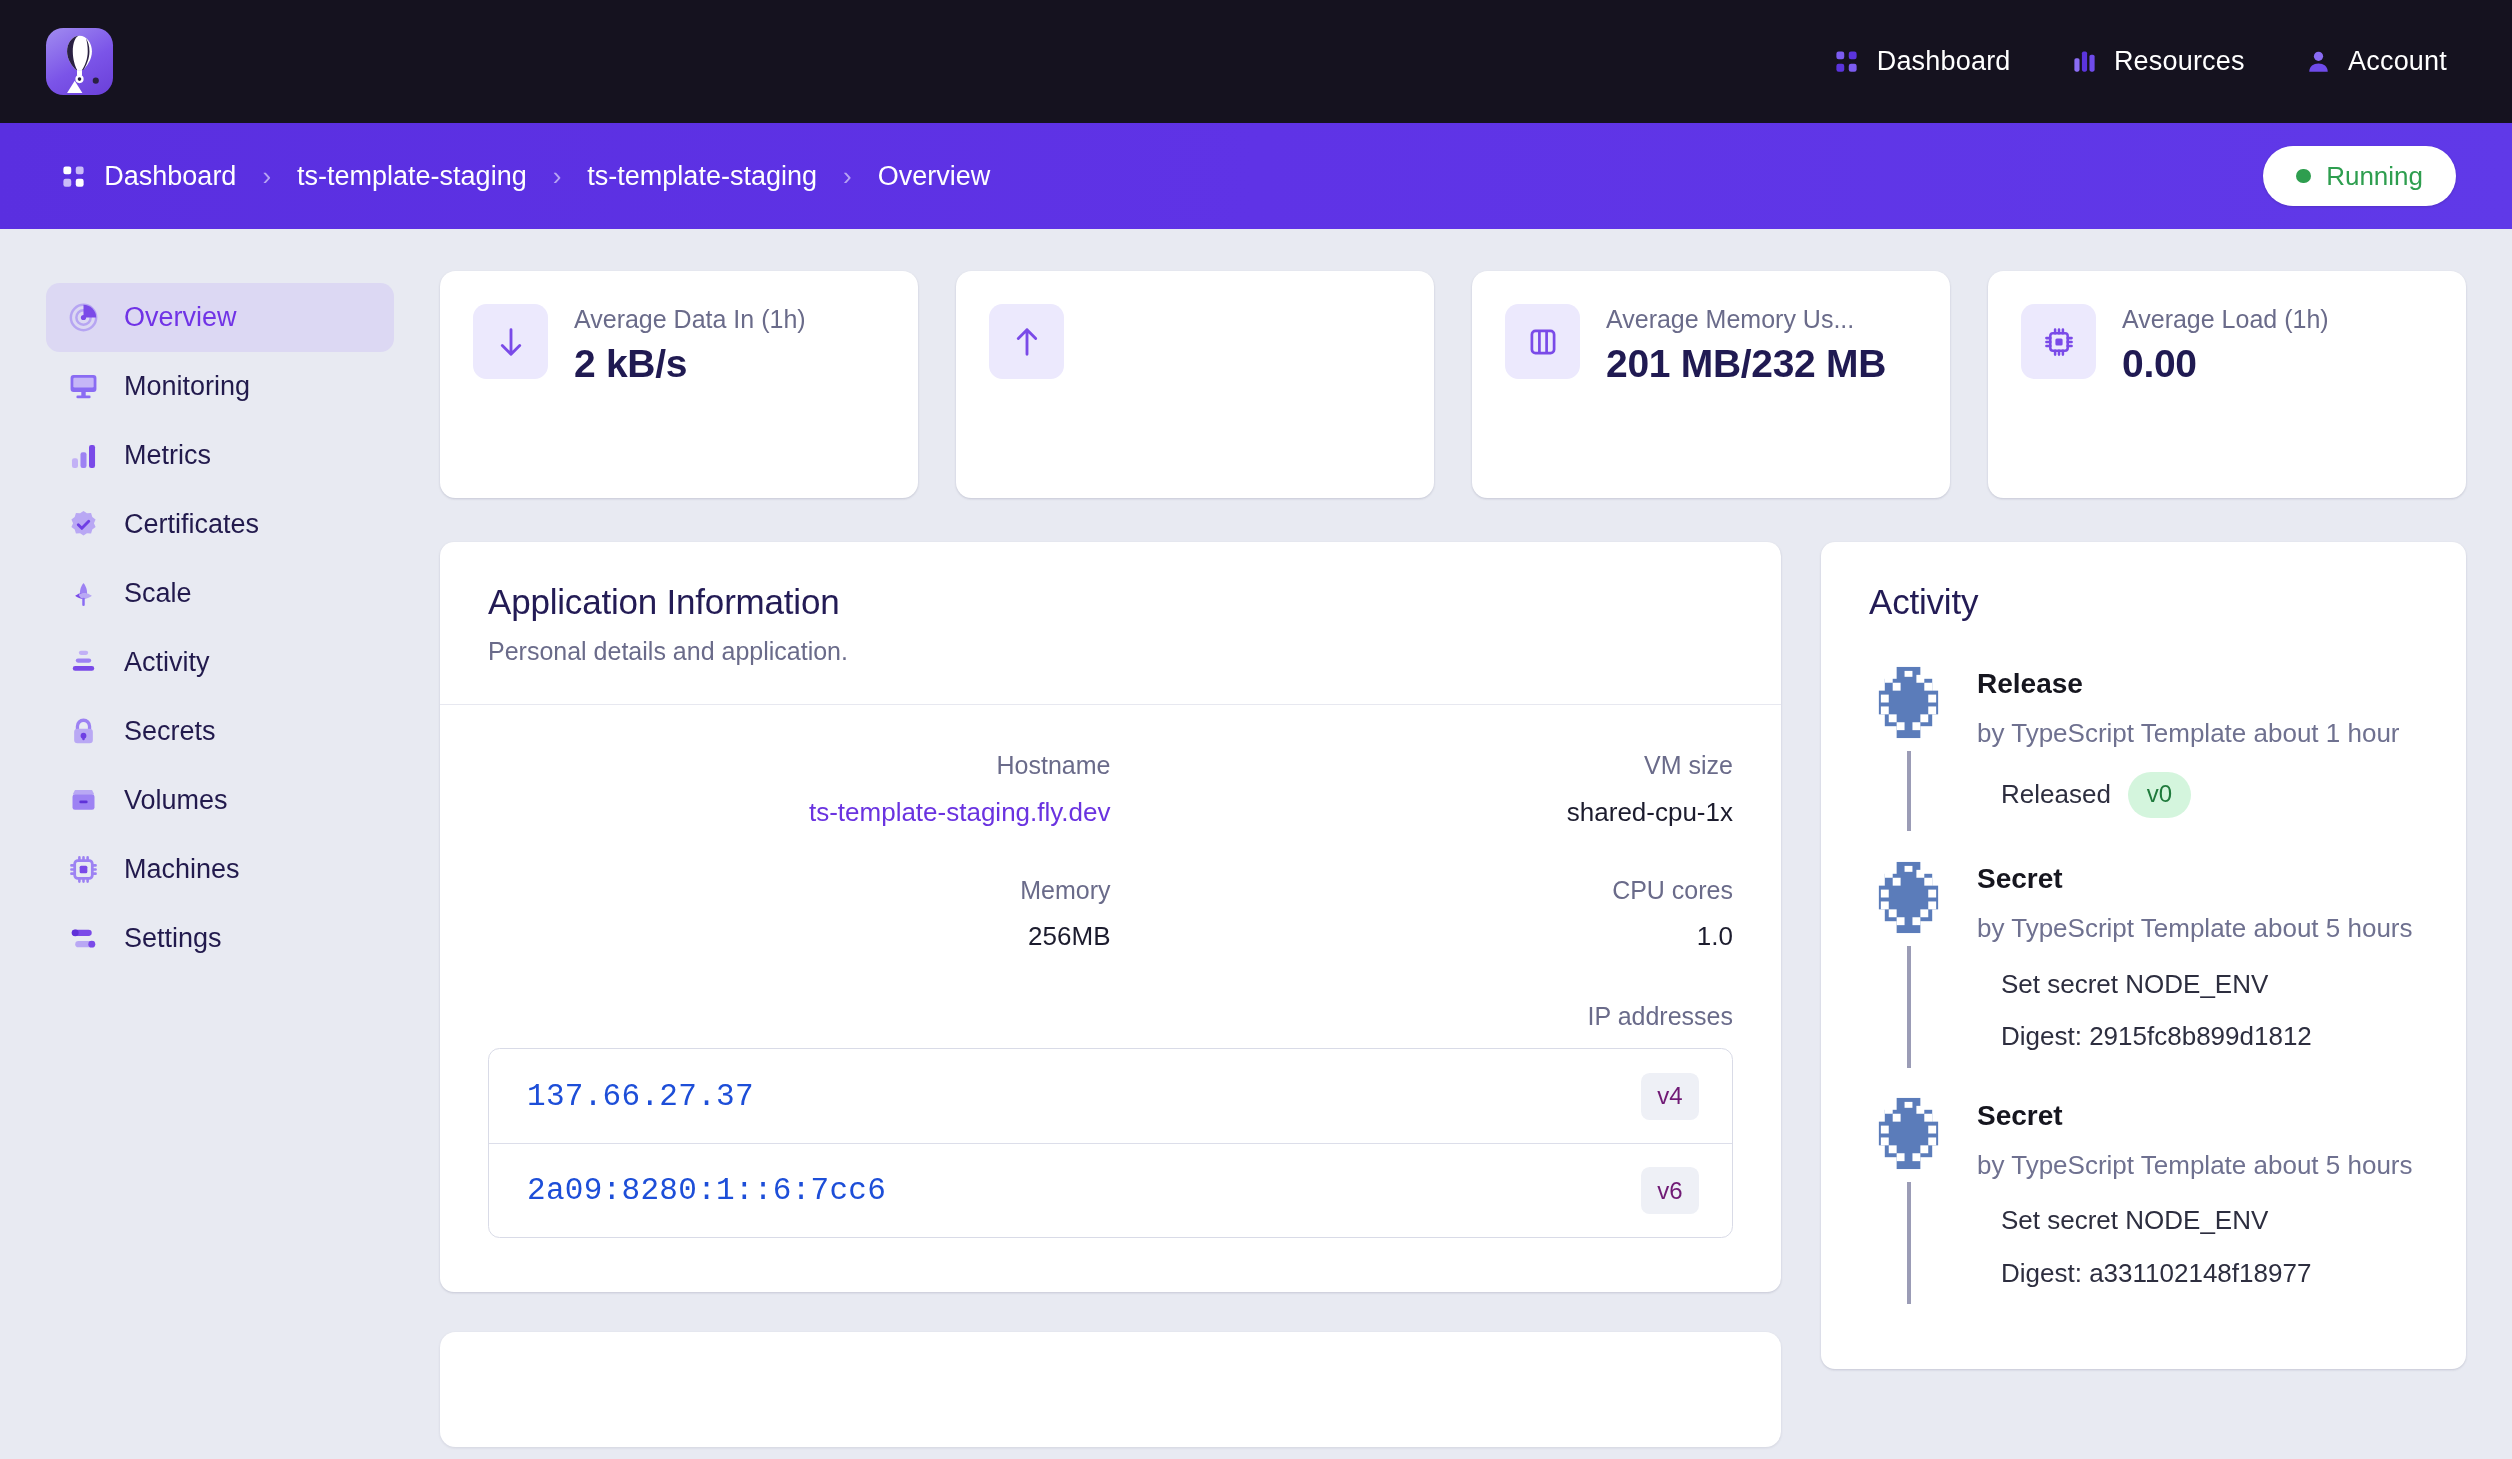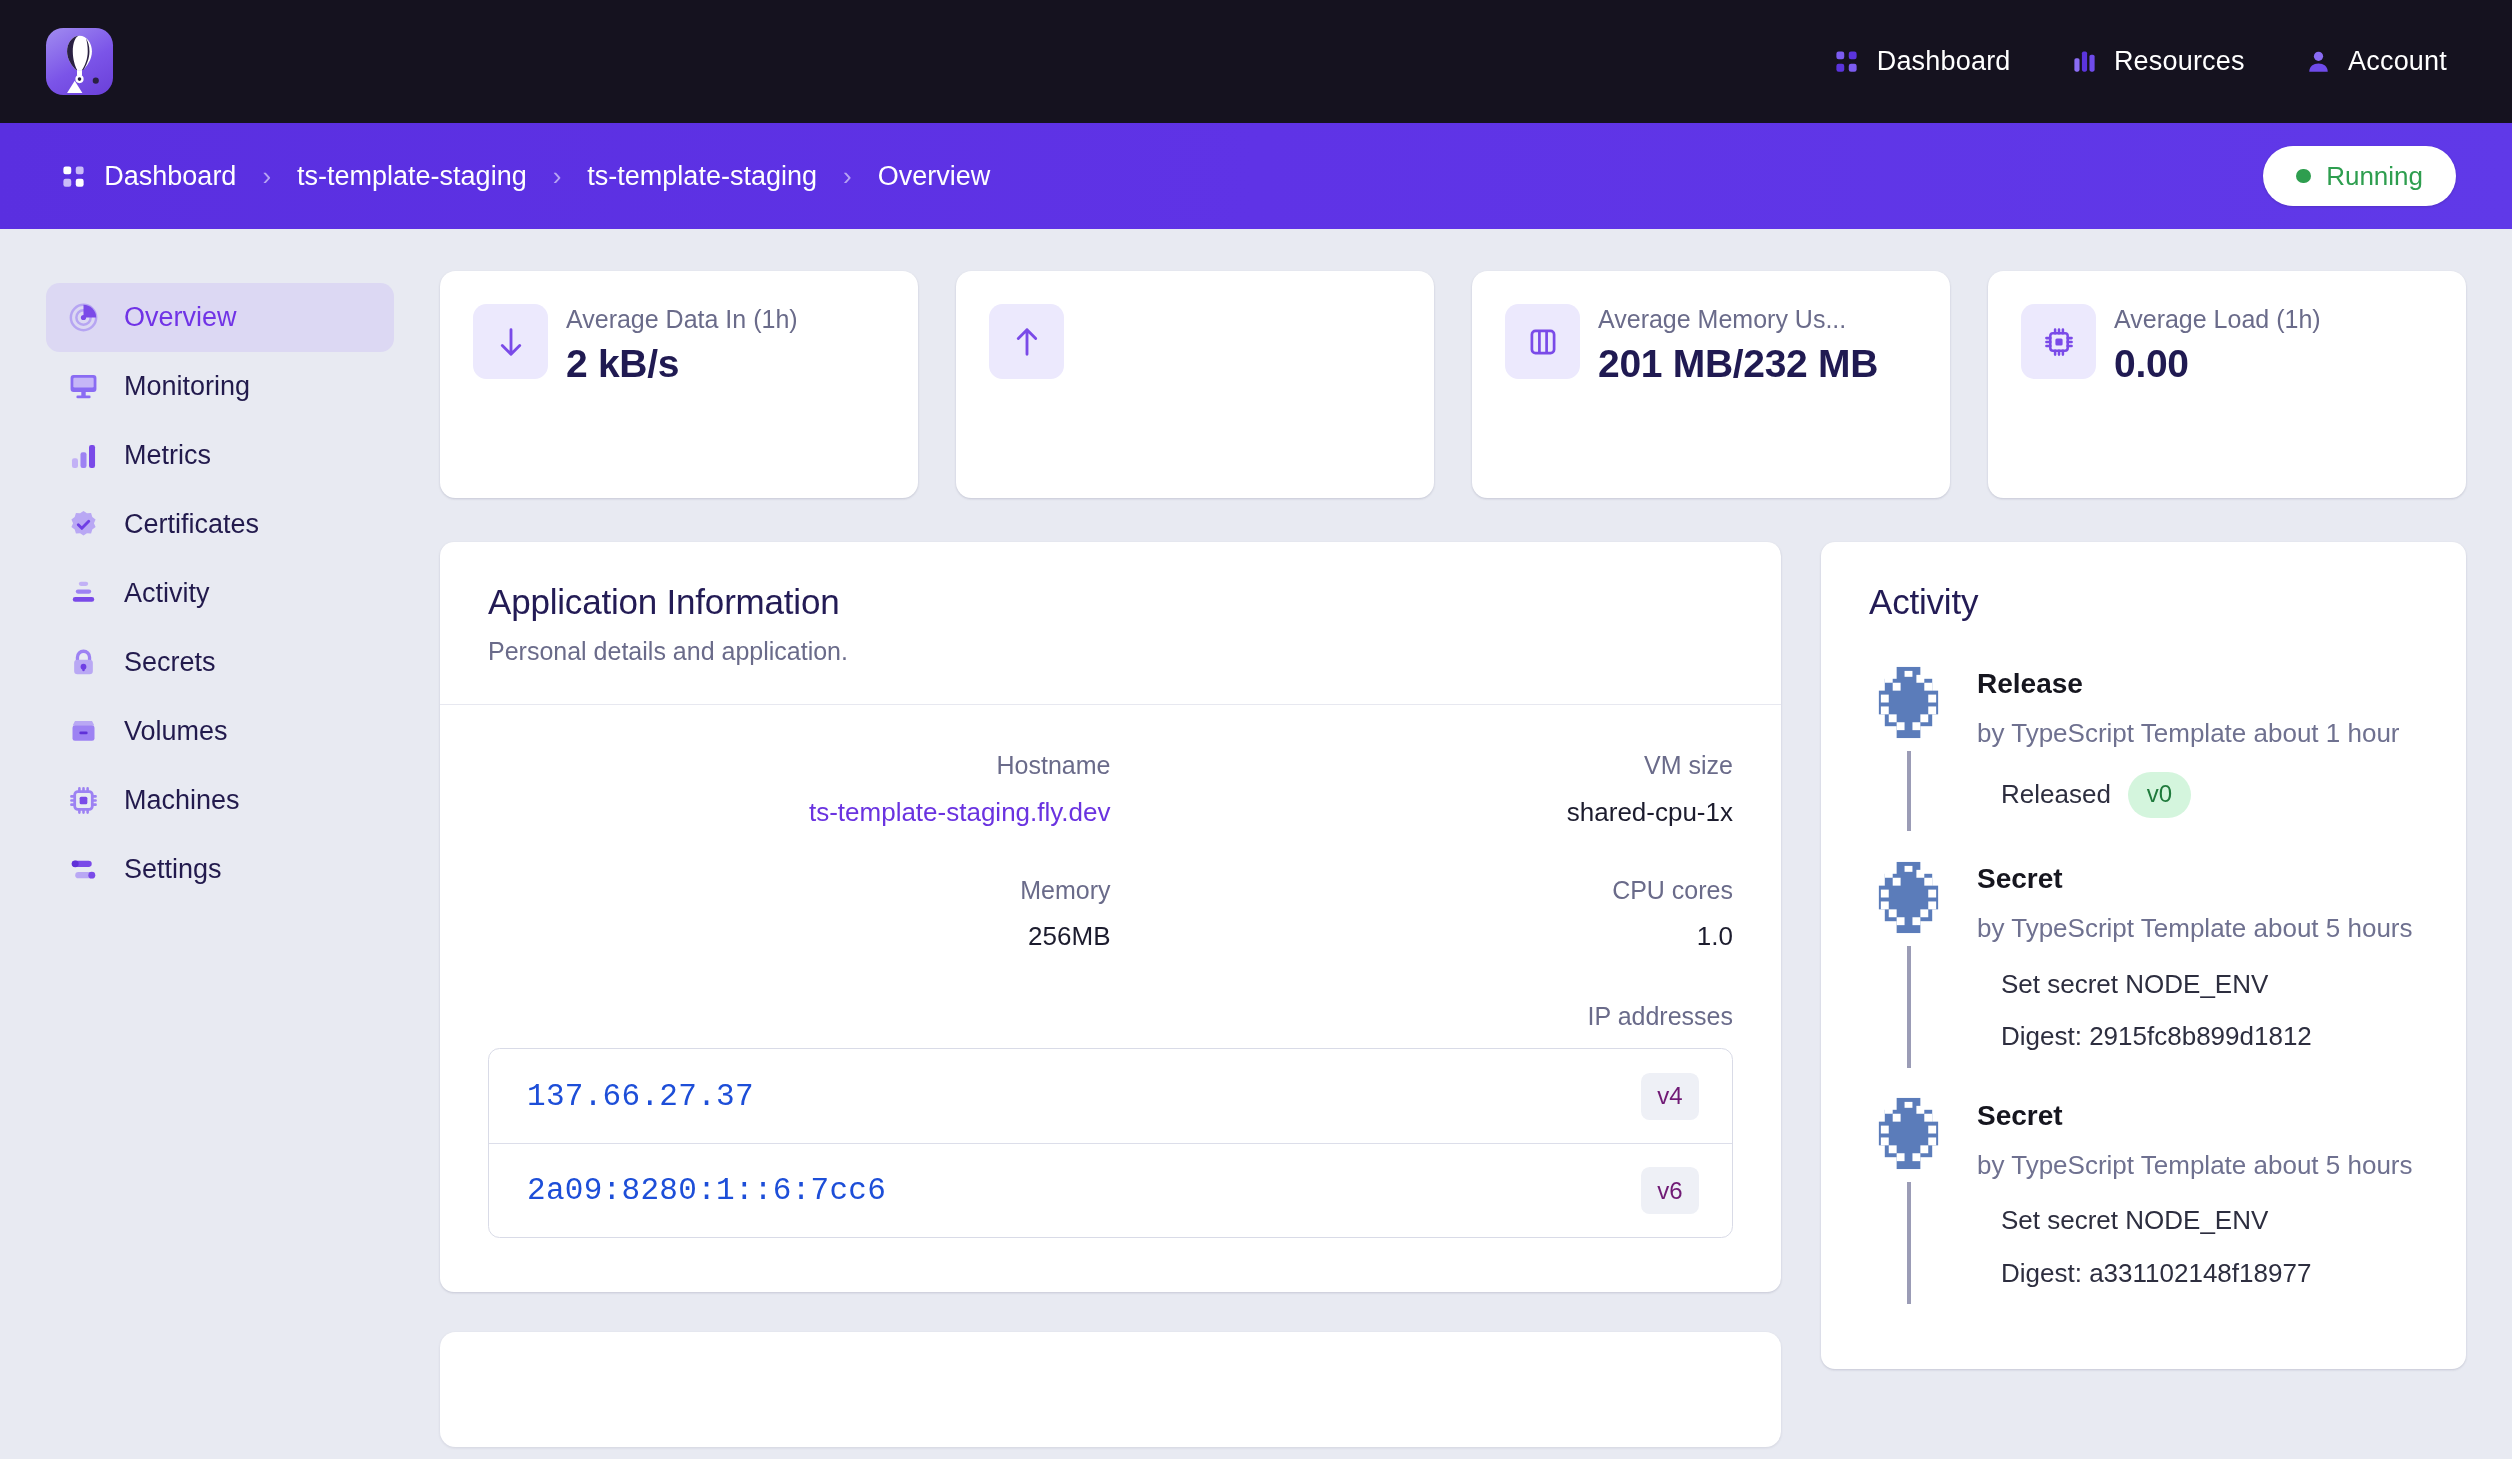--- a/index.html
+++ b/index.html
@@ -119,21 +119,21 @@
     gap: 38px;
     margin-bottom: 44px;
   }
   .stat-card {
     background: #ffffff;
     border-radius: 15.4px;
     padding: 33px 33px;
     height: 227px;
     box-shadow: 0 1px 2.9px rgba(20,20,60,.10), 0 1px 1.9px rgba(20,20,60,.06);
   }
-  .stat-inner { display: flex; gap: 18px; align-items: flex-start; }
+  .stat-inner { display: flex; gap: 26px; align-items: flex-start; }
   .stat-iconbox {
     width: 75px; height: 75px;
     flex: 0 0 75px;
     border-radius: 13.4px;
     background: #ece9fd;
     display: flex; align-items: center; justify-content: center;
   }
   .stat-iconbox svg { width: 36px; height: 36px; display: block; }
   .stat-texts { min-width: 0; }
   .stat-label {
@@ -403,20 +403,29 @@
     </div>
 
     <div class="side-item">
       <svg class="side-icon" viewBox="0 0 24 24">
         <path d="M12 2.2l2.5 1.6 3-.2.9 2.9 2.4 1.8-1.2 2.8 1.2 2.8-2.4 1.8-.9 2.9-3-.2L12 20l-2.5-1.6-3 .2-.9-2.9-2.4-1.8 1.2-2.8-1.2-2.8L5.6 6.5l.9-2.9 3 .2z" fill="#b9a8f4"></path>
         <path d="M8.2 12.2l2.6 2.6 5-5.2" fill="none" stroke="#6f3fe4" stroke-width="2.1" stroke-linecap="round" stroke-linejoin="round"></path>
       </svg>
       <span class="side-label">Certificates</span>
     </div>
 
+    <div class="side-item">
+      <svg class="side-icon" viewBox="0 0 24 24">
+        <path d="M12 12.4c0-4 2.6-7 2.6-7s2.6 3 2.6 7-2.6 5-2.6 5-2.6-1-2.6-5z" fill="#9d82f3" transform="translate(-2.6,-1)"></path>
+        <path d="M11.4 15.8c-3 0-5.4-2.2-5.4-2.2s2.4-2 5.4-2 4 1.4 4 1.4-1 2.8-4 2.8z" fill="#7a4ae8"></path>
+        <path d="M12.6 15.8c3 0 5.4-2.2 5.4-2.2s-2.4-2-5.4-2-4 1.4-4 1.4 1 2.8 4 2.8z" fill="#b9a8f4"></path>
+        <rect x="11.1" y="15" width="1.8" height="6" rx=".9" fill="#8a6cf3"></rect>
+      </svg>
+      <span class="side-label">Scale</span>
+    </div>
 
     <div class="side-item">
       <svg class="side-icon" viewBox="0 0 24 24">
         <rect x="8.6" y="3.4" width="6.8" height="3.1" rx="1.55" fill="#c2b1f6"></rect>
         <rect x="6.4" y="9" width="11.2" height="3.1" rx="1.55" fill="#9d82f3"></rect>
         <rect x="4.2" y="14.6" width="15.6" height="3.4" rx="1.7" fill="#7a4ae8"></rect>
       </svg>
       <span class="side-label">Activity</span>
     </div>
 

